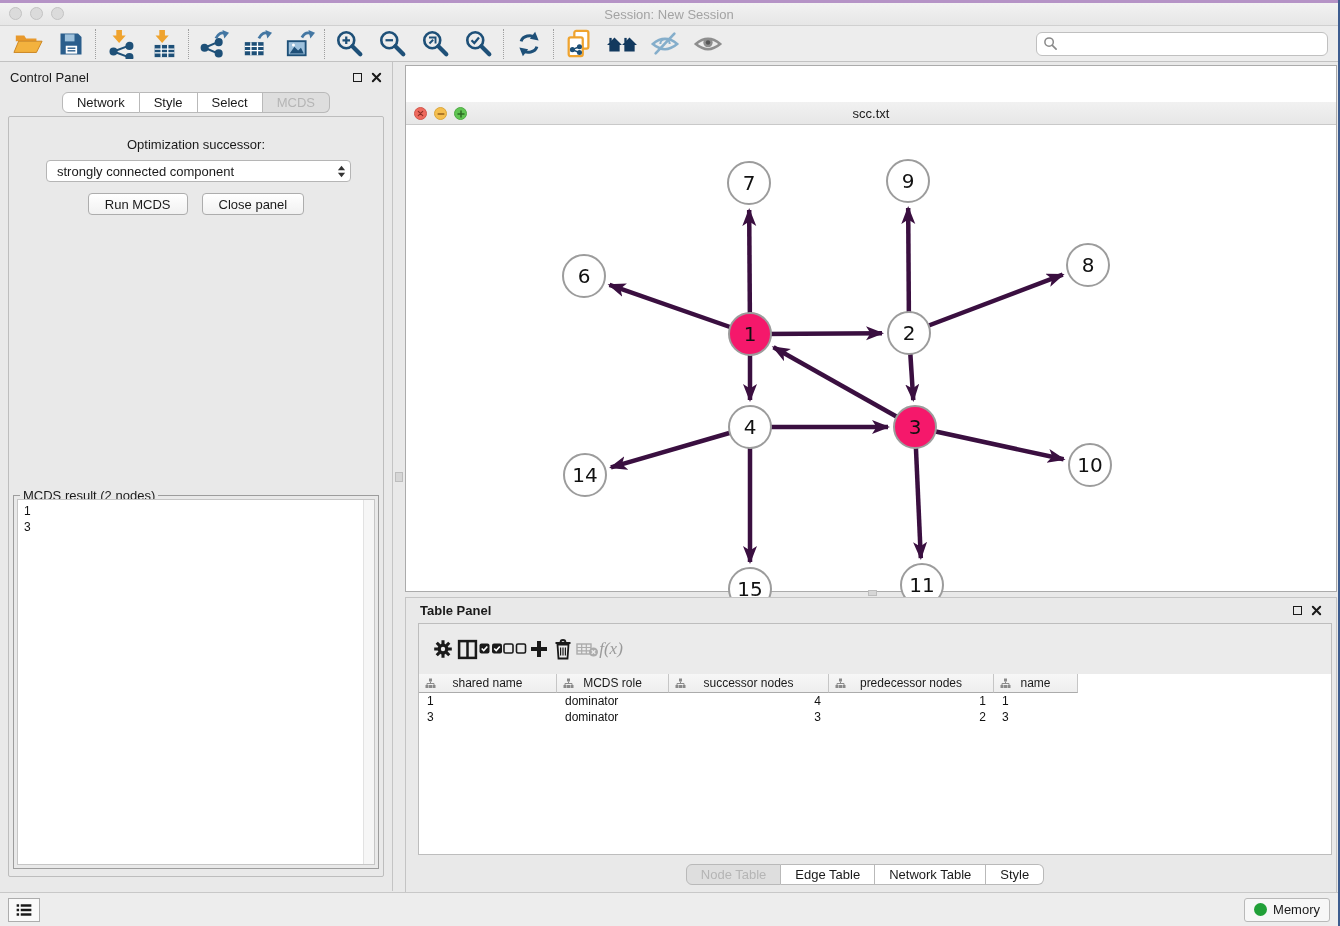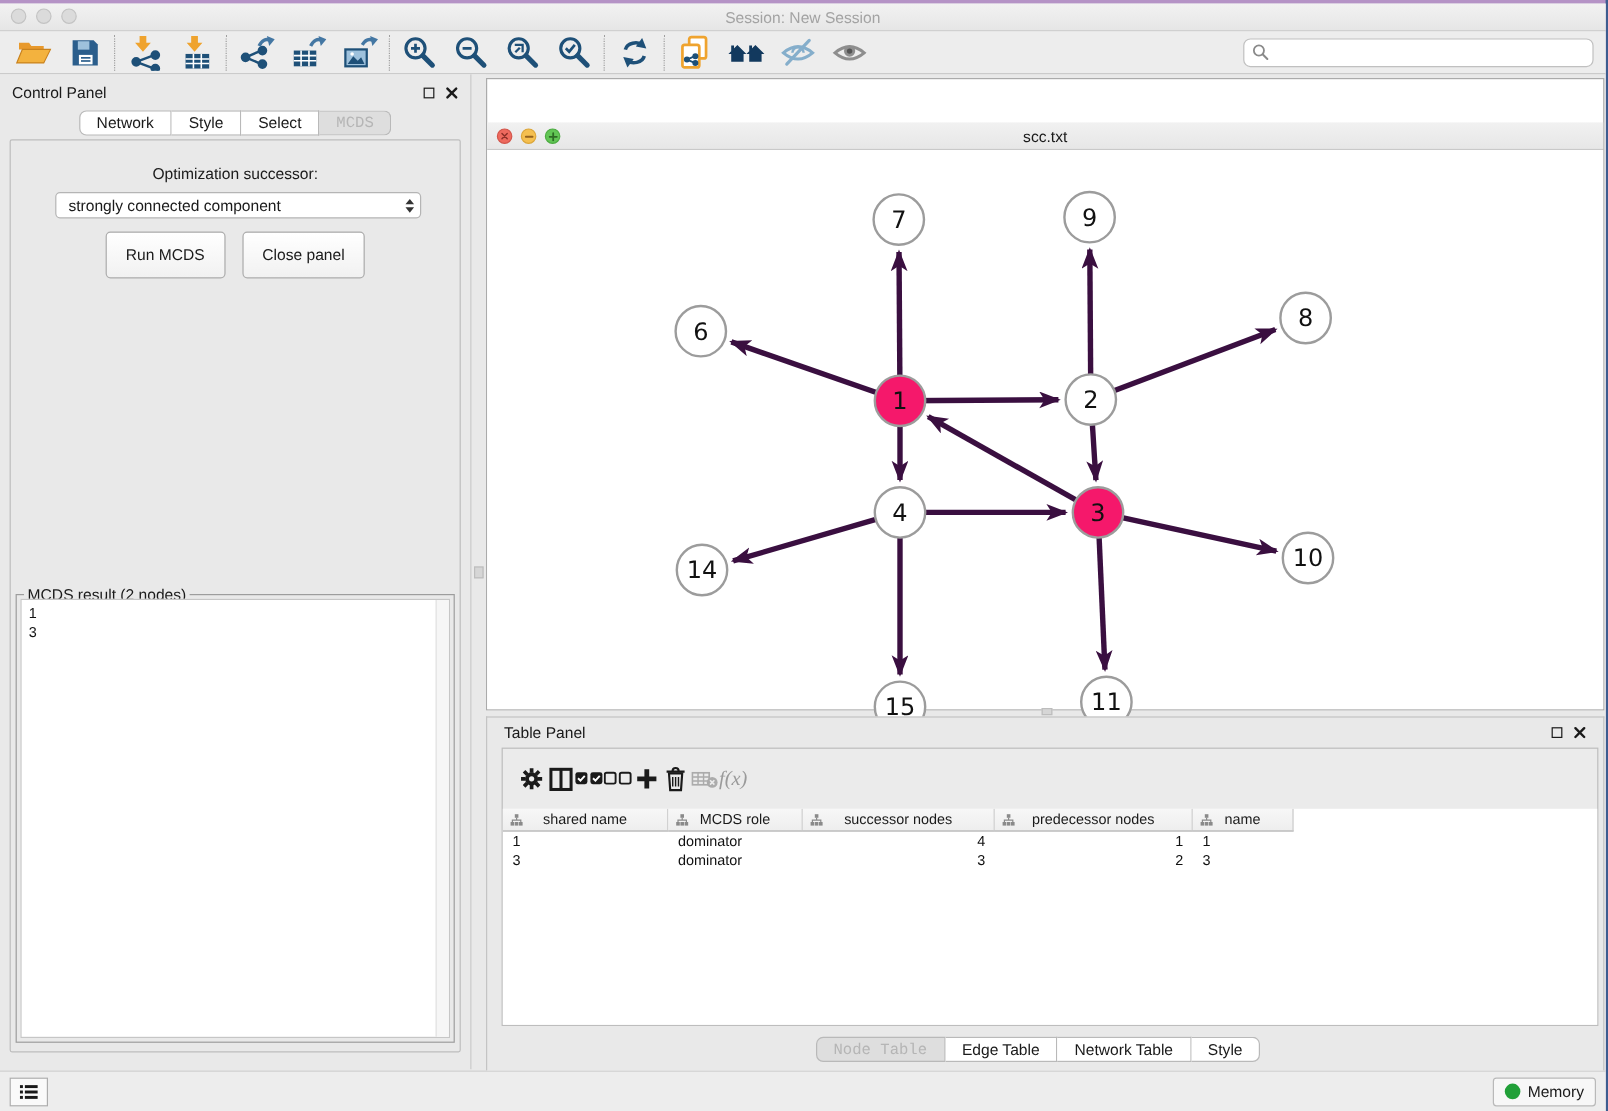--- a/index.html
+++ b/index.html
@@ -27,27 +27,27 @@
   .control-panel { position:absolute; left:0; top:0; width:393px; height:829px; background:#e9e9e9; border-right:1px solid #c4c4c4; }
   .cp-header { height:30px; display:flex; align-items:center; padding:0 10px; }
   .panel-title { font-size:13px; color:#1a1a1a; }
   .panel-btns { margin-left:auto; display:flex; gap:9px; align-items:center; }
   .float-btn { width:9px; height:9px; border:1.5px solid #1a1a1a; background:transparent; }
   .close-btn { width:11px; height:11px; }
   .tab-row { display:flex; justify-content:center; position:relative; z-index:2; }
   .tab { height:21px; line-height:20px; padding:0 14px; font-size:13px; color:#1a1a1a; background:#fff; border:1px solid #b9b9b9; border-left:none; }
   .tab:first-child { border-left:1px solid #b9b9b9; border-radius:6px 0 0 6px; }
   .tab:last-child { border-radius:0 6px 6px 0; }
-  .tab.disabled { background:#dedede; color:#b5b5b5;font-family:Liberation Mono, monospace; }
+  .tab.disabled { background:#dedede; color:#b5b5b5; }
   .cp-box { position:absolute; left:8px; right:8px; top:54px; bottom:14px; border:1px solid #bdbdbd; border-radius:2px; background:#e9e9e9; }
   .opt-label { text-align:center; font-size:13px; color:#1a1a1a; margin-top:20px; }
   .dropdown { position:absolute; left:37px; right:32px; top:43px; height:22px; background:#fff; border:1px solid #b5b5b5; border-radius:4px; display:flex; align-items:center; padding:0 2px 0 10px; font-size:13px; color:#1a1a1a; }
   .dd-spin { margin-left:auto; width:14px; display:flex; flex-direction:column; align-items:center; gap:1px; }
   .btn-row { position:absolute; left:0; right:0; top:76px; display:flex; justify-content:center; gap:14px; }
-  .push-btn { height:39px; padding:0 16px; font-size:13px; color:#1a1a1a; background:linear-gradient(#ffffff,#f1f1f1); border:1px solid #adadad; border-radius:4px; display:flex; align-items:center; }
+  .push-btn { height:22px; padding:0 16px; font-size:13px; color:#1a1a1a; background:linear-gradient(#ffffff,#f1f1f1); border:1px solid #adadad; border-radius:4px; display:flex; align-items:center; }
   .result-group { position:absolute; left:4px; right:4px; top:378px; bottom:7px; border:1px solid #9d9d9d; }
   .result-legend { position:absolute; top:-8px; left:6px; background:#e9e9e9; padding:0 3px; font-size:13px; color:#1a1a1a; }
   .result-area { position:absolute; inset:3px; background:#fff; border:1px solid #c6c6c6; }
   .result-text { padding:3px 6px; font-size:12px; line-height:16px; color:#111; }
   .result-scroll { position:absolute; top:0; right:0; bottom:0; width:11px; background:#f6f6f6; border-left:1px solid #e2e2e2; }
 
   
   .v-splitter { position:absolute; left:393px; top:0; width:12px; height:829px; background:#e9e9e9; }
   .v-handle { position:absolute; left:2px; top:410px; width:8px; height:10px; background:#d6d6d6; border:1px solid #bdbdbd; }
   .h-handle { position:absolute; left:462px; bottom:-5px; width:9px; height:6px; background:#d6d6d6; border:1px solid #bdbdbd; }
@@ -58,21 +58,21 @@
   .net-titlebar .lights { position:absolute; left:8px; top:5px; display:flex; gap:7px; }
   .tl { width:13px; height:13px; border-radius:50%; display:flex; align-items:center; justify-content:center; }
   .tl.red { background:#ee6a5e; border:1px solid #d2554b; }
   .tl.yellow { background:#f5bf4f; border:1px solid #dba63a; }
   .tl.green { background:#61c554; border:1px solid #4cab41; }
   .net-title { font-size:13px; color:#1a1a1a; }
   .net-canvas { flex:1; position:relative; background:#fff; }
 
   
   .table-panel { position:absolute; left:405px; top:535px; right:1px; bottom:0; background:#e9e9e9; border:1px solid #c4c4c4; border-bottom:none; }
-  .tp-header { height:25px; display:flex; align-items:center; padding:0 14px; }
+  .tp-header { height:25px; display:flex; align-items:center; padding:0 14px;font-weight:bold; }
   .tp-inner { position:absolute; left:12px; right:4px; top:25px; height:232px; border:1px solid #bdbdbd; background:#ebebeb; display:flex; flex-direction:column; }
   .tp-toolbar { height:50px; display:flex; align-items:center; padding:0 12px; }
   .ttbtn { display:flex; align-items:center; justify-content:center; min-width:24px; height:26px; }
   .fx { font-family:"Liberation Serif", serif; font-style:italic; font-size:17px; color:#9a9a9a; }
   .tp-table { flex:1; background:#fff; overflow:hidden; position:relative; }
   .thead { display:flex; height:19px; }
   .th { background:linear-gradient(#f7f7f7,#eeeeee); border-right:1px solid #c6c6c6; border-bottom:1px solid #ababab; display:flex; align-items:center; font-size:12px; color:#1a1a1a; position:relative; }
   .th .sort-ic { position:absolute; left:6px; }
   .th .th-label { width:100%; text-align:center; }
   .tr { display:flex; height:16px; align-items:center; }

